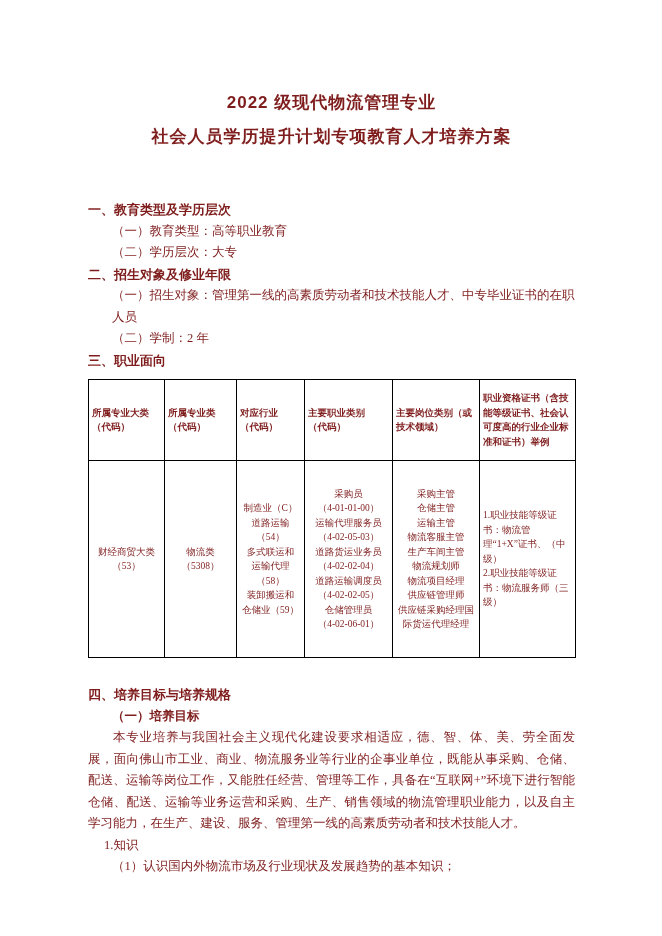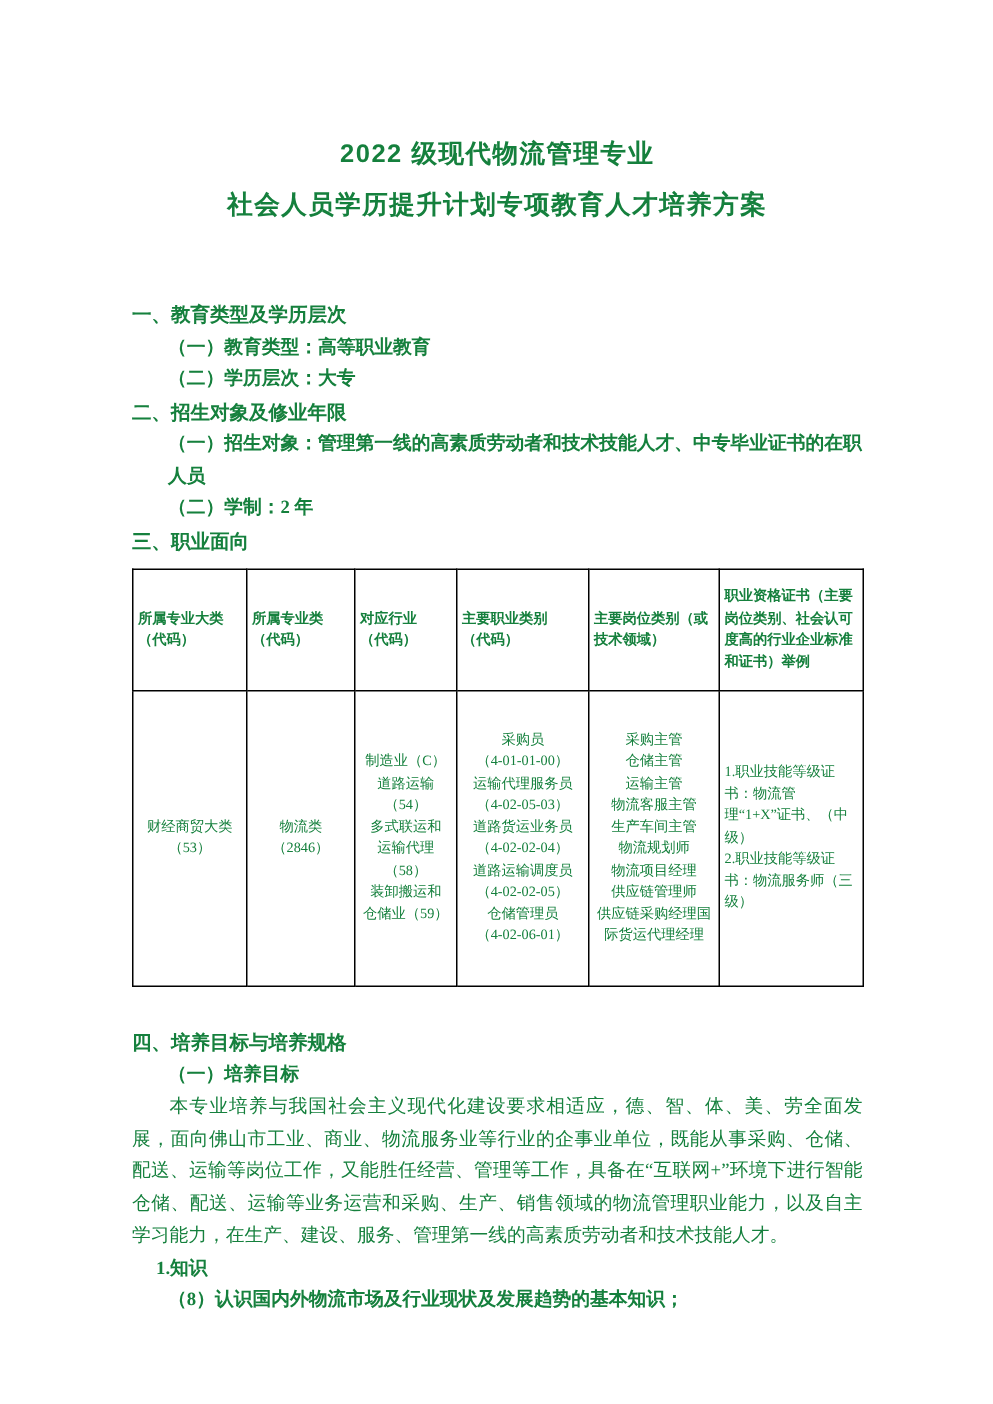--- a/index.html
+++ b/index.html
@@ -7,21 +7,21 @@
     padding: 0;
     background: #ffffff;
   }
   .page {
     position: relative;
     width: 662px;
     height: 936px;
     background: #ffffff;
     box-sizing: border-box;
     padding: 86px 87px 30px 88px;
-    color: #15803d;
+    color: #7f1d1d;
     font-family: "Liberation Serif", "DejaVu Serif", serif;
     overflow: hidden;
   }
   .title {
     font-family: "Liberation Sans", "DejaVu Sans", sans-serif;
     font-weight: bold;
     font-size: 17px;
     line-height: 34px;
     text-align: center;
     letter-spacing: 1px;
@@ -30,21 +30,20 @@
   .h1 {
     font-family: "Liberation Sans", "DejaVu Sans", sans-serif;
     font-weight: bold;
     font-size: 13px;
     line-height: 21.5px;
   }
   .item {
     font-size: 12.5px;
     line-height: 21.5px;
     padding-left: 24px;
-    font-weight: bold;
   }
   .item.knowledge { padding-left: 16px; }
   .h2 {
     font-family: "Liberation Sans", "DejaVu Sans", sans-serif;
     font-weight: bold;
     font-size: 12.5px;
     line-height: 21.5px;
     padding-left: 24px;
   }
   .para {
@@ -119,26 +118,26 @@
       <tr>
         <th>所属专业大类
 （代码）</th>
         <th>所属专业类
 （代码）</th>
         <th>对应行业
 （代码）</th>
         <th>主要职业类别
 （代码）</th>
         <th>主要岗位类别（或技术领域）</th>
-        <th>职业资格证书（主要岗位类别、社会认可度高的行业企业标准和证书）举例</th>
+        <th>职业资格证书（含技能等级证书、社会认可度高的行业企业标准和证书）举例</th>
       </tr>
       <tr>
         <td>财经商贸大类
 （53）</td>
-        <td>物流类（2846）</td>
+        <td>物流类（5308）</td>
         <td>制造业（C）
 道路运输
 （54）
 多式联运和
 运输代理
 （58）
 装卸搬运和
 仓储业（59）</td>
         <td>采购员
 （4-01-01-00）
@@ -162,15 +161,15 @@
         <td class="left">1.职业技能等级证书：物流管理“1+X”证书、（中级）
 2.职业技能等级证书：物流服务师（三级）</td>
       </tr>
     </tbody>
   </table>
 
   <div class="h1 after-table">四、培养目标与培养规格</div>
   <div class="h2">（一）培养目标</div>
   <div class="para">本专业培养与我国社会主义现代化建设要求相适应，德、智、体、美、劳全面发展，面向佛山市工业、商业、物流服务业等行业的企事业单位，既能从事采购、仓储、配送、运输等岗位工作，又能胜任经营、管理等工作，具备在“互联网+”环境下进行智能仓储、配送、运输等业务运营和采购、生产、销售领域的物流管理职业能力，以及自主学习能力，在生产、建设、服务、管理第一线的高素质劳动者和技术技能人才。</div>
   <div class="item knowledge">1.知识</div>
-  <div class="item">（8）认识国内外物流市场及行业现状及发展趋势的基本知识；</div>
+  <div class="item">（1）认识国内外物流市场及行业现状及发展趋势的基本知识；</div>
 
 </div>
 
 </body></html>

